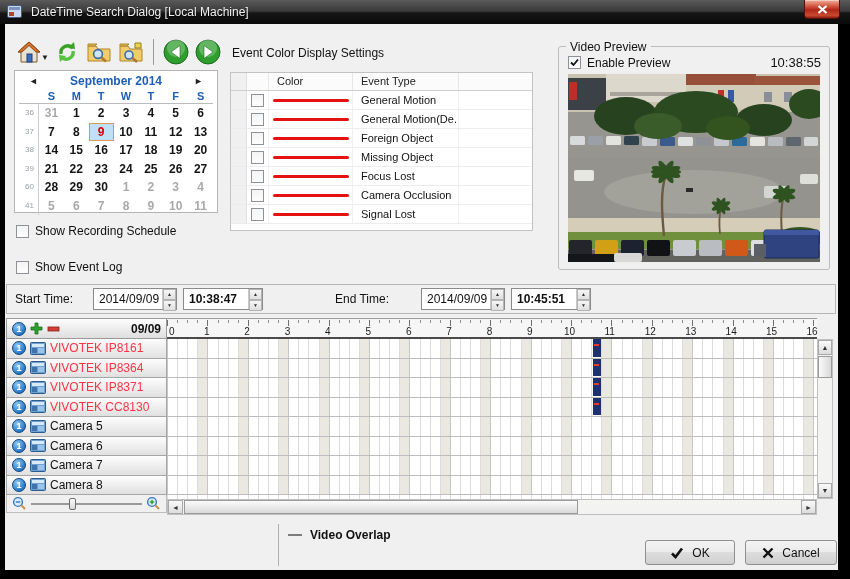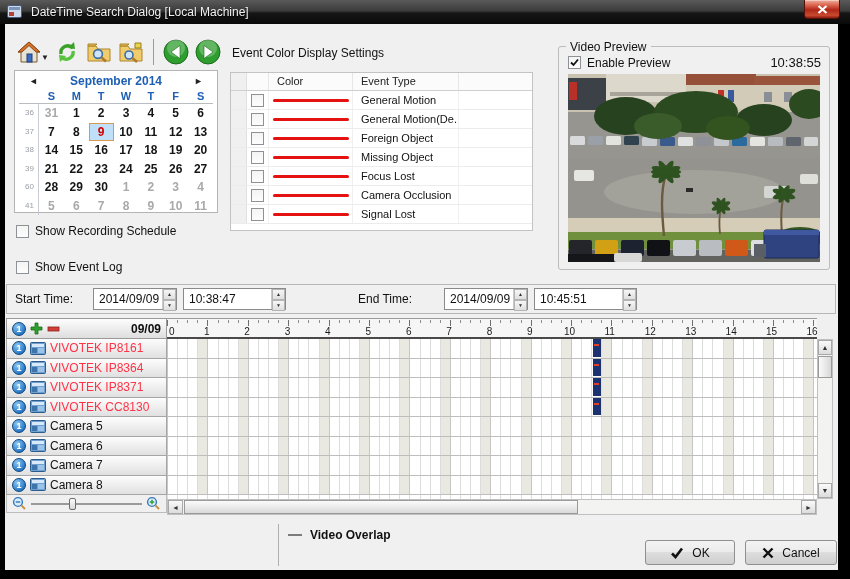--- a/index.html
+++ b/index.html
@@ -72,21 +72,21 @@
   
   .timebar { position:absolute; left:1px; top:260px; width:830px; height:30px; background:#f0f0f0;
     border:1px solid #b6b6b6; display:flex; align-items:center; font-size:12px; color:#111; }
   .tb-label { margin-left:8px; width:78px; }
   .tb-label.end { margin-left:66px; width:86px; }
   .spin-field { height:22px; background:#fff; border:1px solid #8a8a8a; display:flex; align-items:center; margin-right:6px; }
   .spin-field .val { flex:1; padding-left:5px; font-size:12px; }
   .spinner { width:14px; height:20px; display:flex; flex-direction:column; border-left:1px solid #c8c8c8; }
   .spinner span { flex:1; font-size:5px; line-height:9px; text-align:center; color:#333;
     background:linear-gradient(180deg,#f6f6f6,#dfdfdf); border:1px solid #b4b4b4; }
-  .w84 { width:84px; } .w80 { width:103px; }
+  .w84 { width:84px; } .w80 { width:80px;font-weight:bold; }
 
   
   .tl-headrow { position:absolute; left:1px; top:294px; width:830px; height:21px; display:flex; }
   .tl-headleft { width:161px; height:21px; background:linear-gradient(180deg,#fdfdfd,#dedede);
     border:1px solid #9a9a9a; display:flex; align-items:center; gap:4px; padding:0 5px 0 5px; }
   .tl-date { margin-left:auto; font-size:12px; font-weight:700; color:#111; }
   .ruler { position:relative; width:650px; height:21px; background:#f6f6f6; border-bottom:2px solid #4a4a4a; border-top:1px solid #9a9a9a; }
   .ruler::before { content:""; position:absolute; left:0; top:1px; right:0; height:3px;
     background:repeating-linear-gradient(to right,#8f8f8f 0 1px,transparent 1px 10.1px); }
   .ruler::after { content:""; position:absolute; left:0; top:1px; right:0; height:6px;

